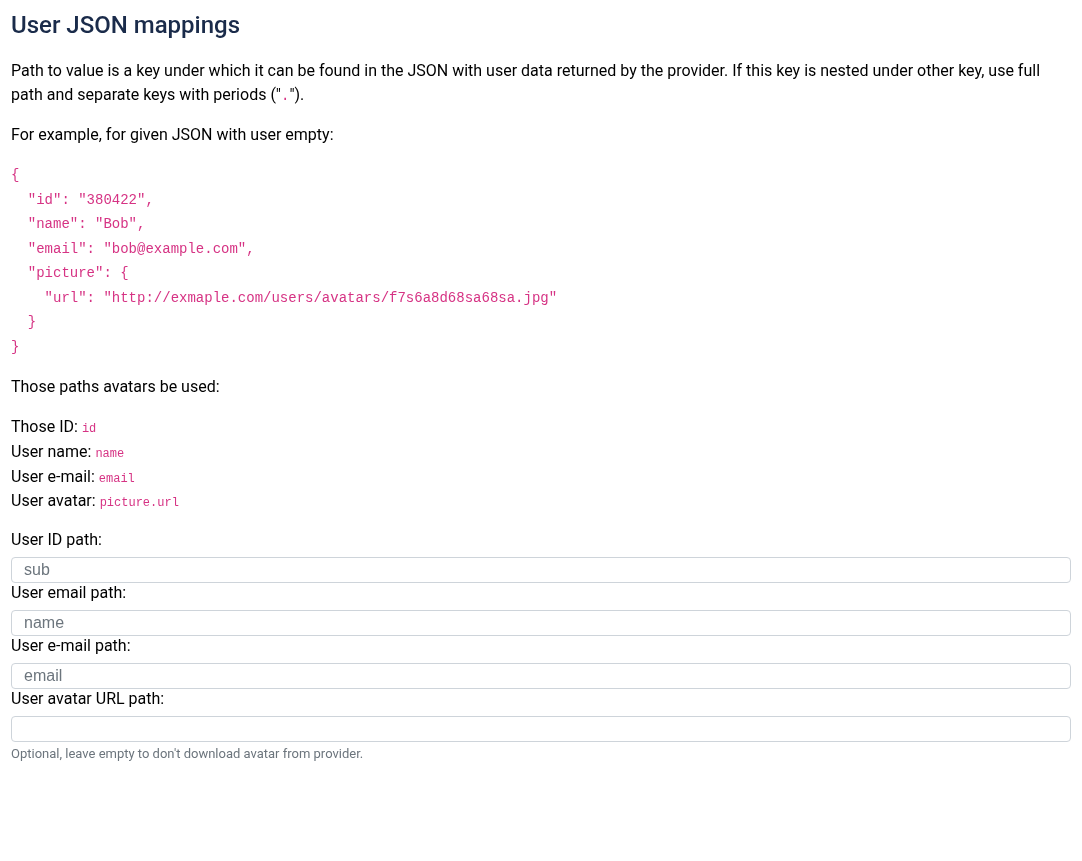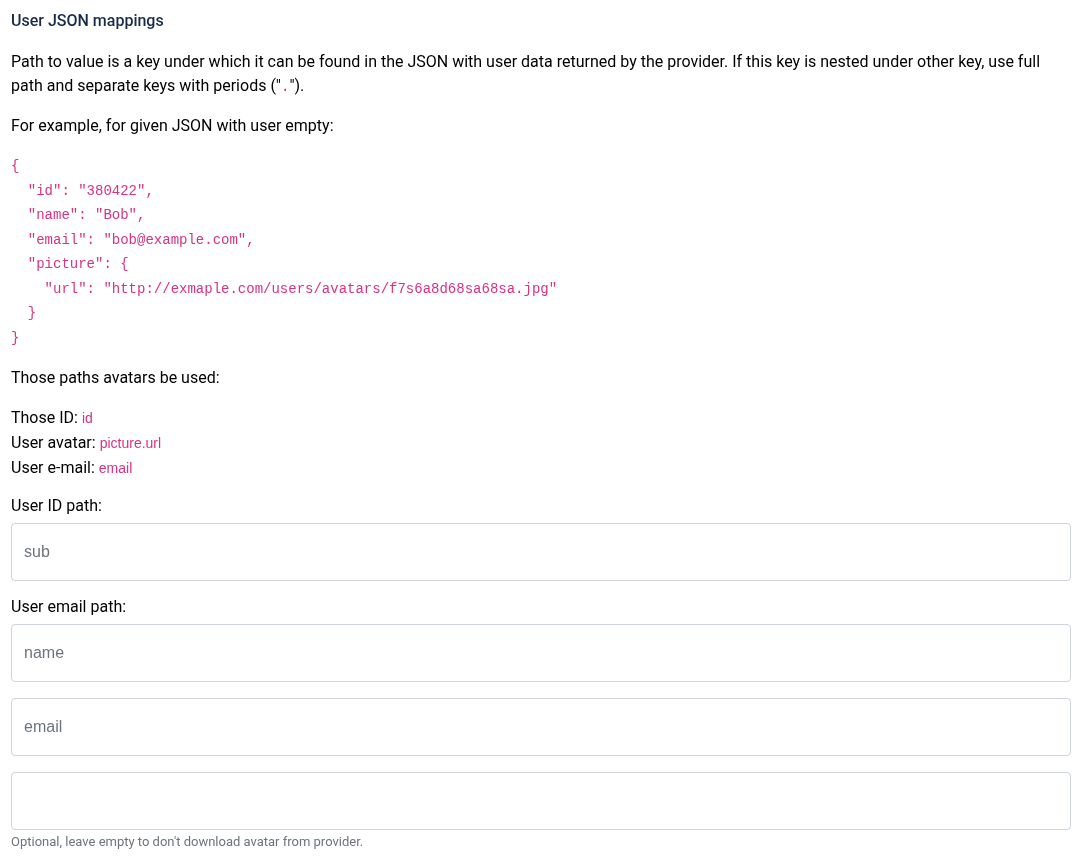--- a/index.html
+++ b/index.html
@@ -7,21 +7,21 @@
     }
     body {
       font-family: -apple-system, BlinkMacSystemFont, "Segoe UI", Roboto, "Helvetica Neue", Arial, sans-serif;
       margin: 0;
       padding: 11px;
       color: #000;
       width: 1082px;
       background: #fff;
     }
     h2.section-title {
-      font-size: 16px;
+      font-size: 24px;
       font-weight: 500;
       color: #1a2b4a;
       margin: 0 0 20px 0;
     }
     p {
       font-size: 16px;
       line-height: 1.5;
       margin: 16px 0 16px 0;
       color: #000;
     }
@@ -39,40 +39,39 @@
       line-height: 1.75;
     }
     .mapping-list {
       margin: 0 0 16px 0;
     }
     .mapping-row {
       font-size: 16px;
       line-height: 1.55;
     }
     .mapping-row code {
-      font-family: Liberation Sans, sans-serif;
-      font-size: 14px;
+      font-family: Liberation Mono, monospace;
+      font-size: 12px;
       color: #d63384;
     }
     .form-group {
-      margin-bottom: 16px;
     }
     .form-group:last-child {
       margin-bottom: 0;
     }
     label.form-label {
       display: block;
       font-size: 16px;
       margin-bottom: 8px;
       color: #000;
     }
     input.form-control {
       display: block;
       width: 100%;
-      padding: 16px 12px;
+      padding: 0 12px;
       font-size: 16px;
       line-height: 1.5;
       color: #8b5cf6;
       background-color: #fff;
       border: 1px solid #ced4da;
       border-radius: 4px;
     }
     input.form-control::placeholder {
       color: #6c757d;
       opacity: 1;
@@ -103,37 +102,42 @@
   }
 }</pre>
 
 <p>Those paths avatars be used:</p>
 
 <div class="mapping-list">
   <div class="mapping-row">
     <span>Those ID: </span><code>id</code>
   </div>
   <div class="mapping-row">
-    <span>User avatar: </span><code>picture.url</code>
+    <span>User name: </span><code>name</code>
   </div>
   <div class="mapping-row">
     <span>User e-mail: </span><code>email</code>
+  </div>
+  <div class="mapping-row">
+    <span>User avatar: </span><code>picture.url</code>
   </div>
 </div>
 
 <div class="form-group">
   <label class="form-label">User ID path:</label>
   <input type="text" class="form-control" placeholder="sub" style="">
 </div>
 
 <div class="form-group">
   <label class="form-label">User email path:</label>
   <input type="text" class="form-control" placeholder="name" style="">
 </div>
 
 <div class="form-group">
+  <label class="form-label">User e-mail path:</label>
   <input type="text" class="form-control" placeholder="email" style="">
 </div>
 
 <div class="form-group">
+  <label class="form-label">User avatar URL path:</label>
   <input type="text" class="form-control" placeholder="" style="">
   <div class="help-text">Optional, leave empty to don't download avatar from provider.</div>
 </div>
 
 </body></html>

